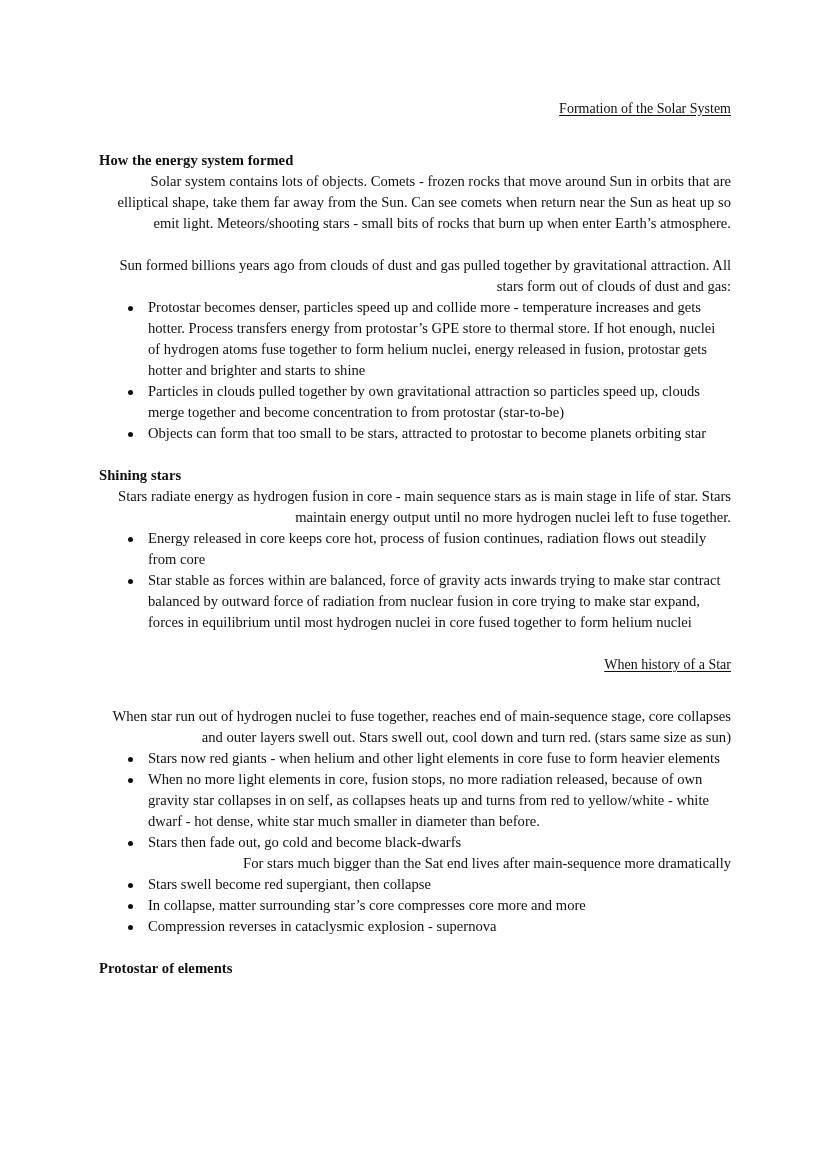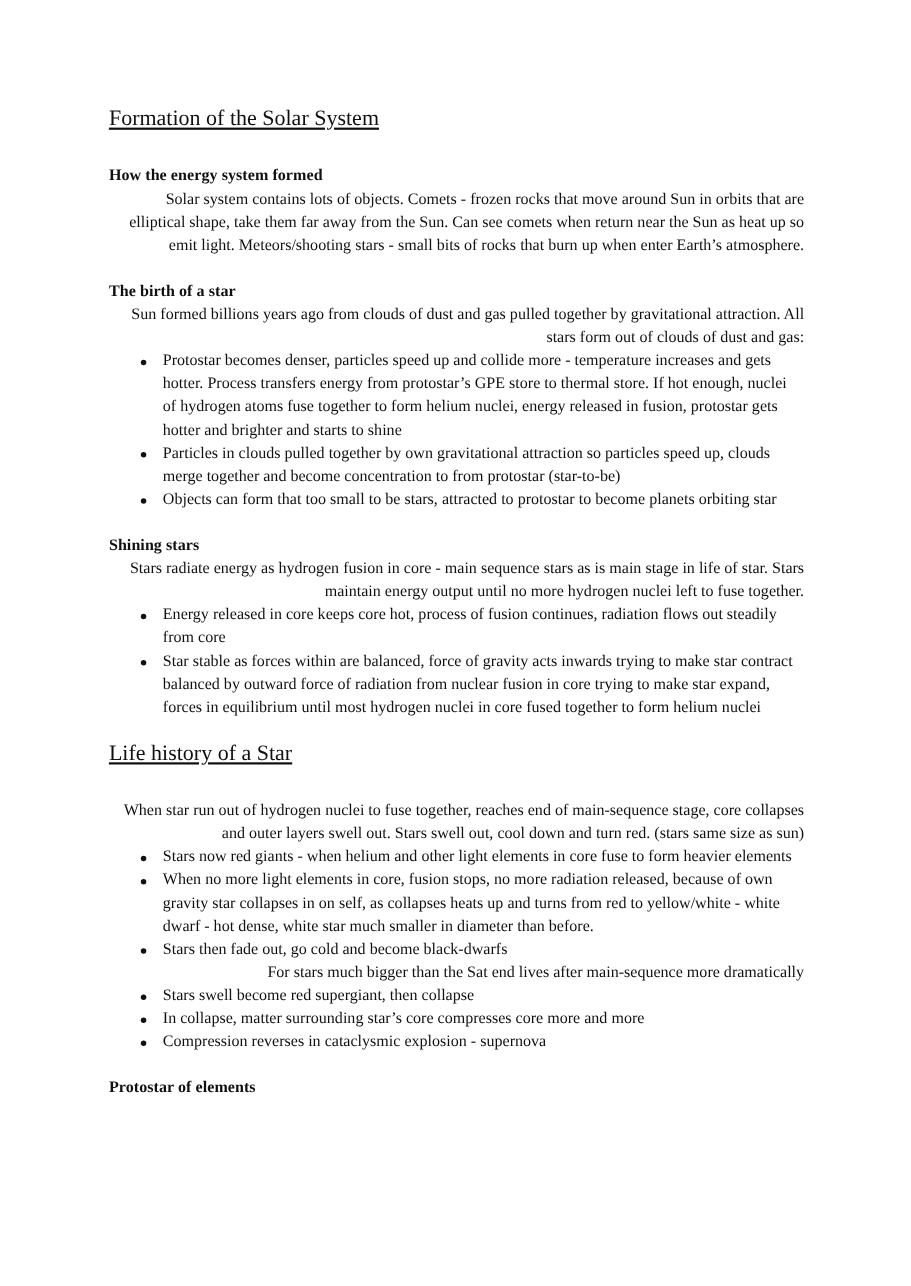--- a/index.html
+++ b/index.html
@@ -23,22 +23,22 @@
     box-sizing: border-box;
     padding: 0;
   }
   .content {
     position: absolute;
     left: 99px;
     top: 98px;
     width: 632px;
   }
   .doc-title {
-    text-align: left;
-    font-size: 20px;
+    text-align: right;
+    font-size: 14px;
     line-height: 21px;
     font-weight: 400;
     margin: 0;
     padding: 0;
   }
   .doc-title span.u {
     text-decoration: underline;
     text-underline-offset: 2px;
   }
   .spacer-title {
@@ -103,21 +103,20 @@
     <div class="spacer-title"></div>
 
     <div>
       <div class="section-heading">How the energy system formed</div>
       <p class="para">Solar system contains lots of objects. Comets - frozen rocks that move around Sun in orbits that are elliptical shape, take them far away from the Sun. Can see comets when return near the Sun as heat up so emit light. Meteors/shooting stars - small bits of rocks that burn up when enter Earth’s atmosphere.</p>
     </div>
 
     <div class="spacer-section"></div>
 
     <div>
-      <div class="section-heading">The birth of a star</div>
       <p class="para">Sun formed billions years ago from clouds of dust and gas pulled together by gravitational attraction. All stars form out of clouds of dust and gas:</p>
       <ul class="bullets">
         <li>Protostar becomes denser, particles speed up and collide more - temperature increases and gets hotter. Process transfers energy from protostar’s GPE store to thermal store. If hot enough, nuclei of hydrogen atoms fuse together to form helium nuclei, energy released in fusion, protostar gets hotter and brighter and starts to shine</li>
         <li>Particles in clouds pulled together by own gravitational attraction so particles speed up, clouds merge together and become concentration to from protostar (star-to-be)</li>
         <li>Objects can form that too small to be stars, attracted to protostar to become planets orbiting star</li>
       </ul>
     </div>
 
     <div class="spacer-section"></div>
 
@@ -125,21 +124,21 @@
       <div class="section-heading">Shining stars</div>
       <p class="para">Stars radiate energy as hydrogen fusion in core - main sequence stars as is main stage in life of star. Stars maintain energy output until no more hydrogen nuclei left to fuse together.</p>
       <ul class="bullets">
         <li>Energy released in core keeps core hot, process of fusion continues, radiation flows out steadily from core</li>
         <li>Star stable as forces within are balanced, force of gravity acts inwards trying to make star contract balanced by outward force of radiation from nuclear fusion in core trying to make star expand, forces in equilibrium until most hydrogen nuclei in core fused together to form helium nuclei</li>
       </ul>
     </div>
 
     <div class="spacer-midtitle-top"></div>
 
-    <h2 class="doc-title"><span class="u">Life history of a Star</span></h2>
+    <h2 class="doc-title"><span class="u">When history of a Star</span></h2>
 
     <div class="spacer-midtitle-bottom"></div>
 
     <div>
       <p class="para">When star run out of hydrogen nuclei to fuse together, reaches end of main-sequence stage, core collapses and outer layers swell out. Stars swell out, cool down and turn red. (stars same size as sun)</p>
       <ul class="bullets">
         <li>Stars now red giants - when helium and other light elements in core fuse to form heavier elements</li>
         <li>When no more light elements in core, fusion stops, no more radiation released, because of own gravity star collapses in on self, as collapses heats up and turns from red to yellow/white - white dwarf - hot dense, white star much smaller in diameter than before.</li>
         <li>Stars then fade out, go cold and become black-dwarfs</li>
       </ul>

